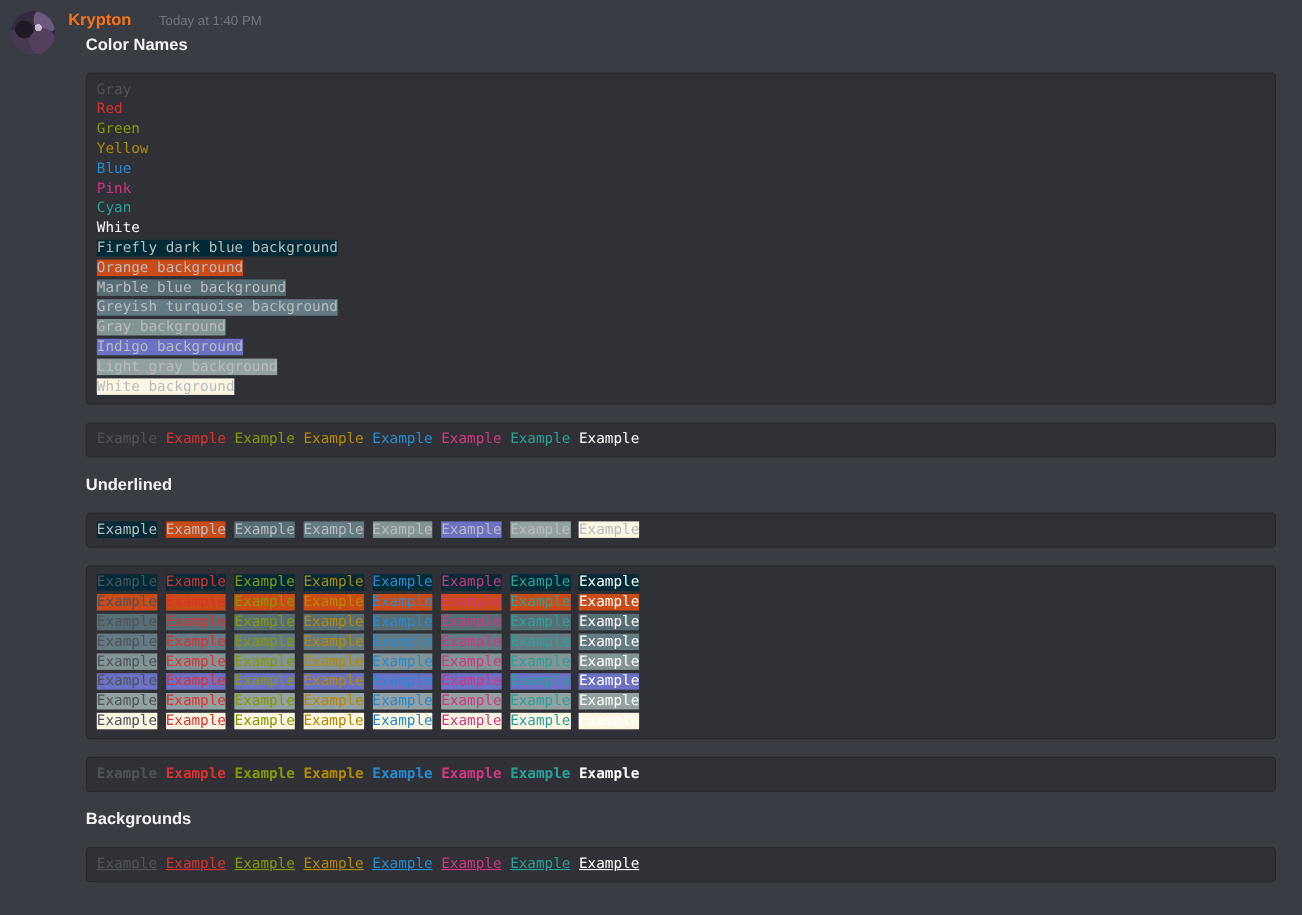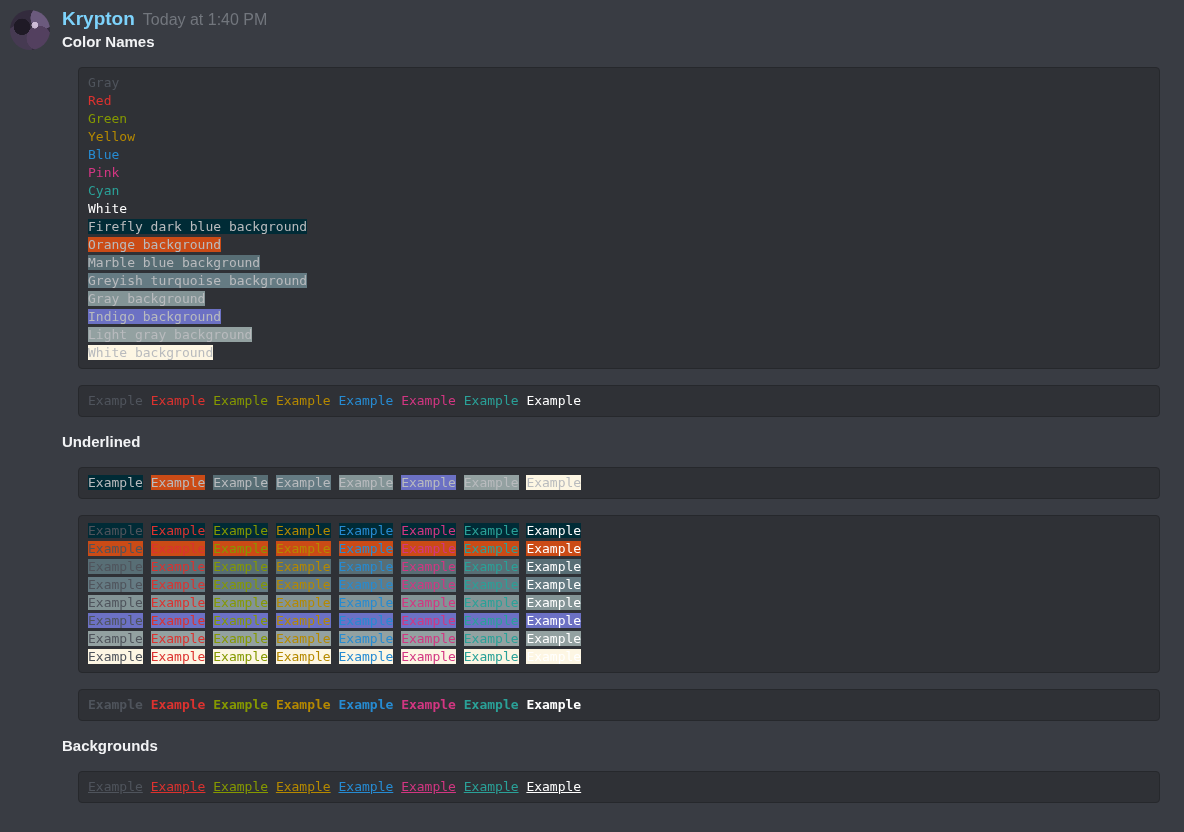--- a/index.html
+++ b/index.html
@@ -23,32 +23,32 @@
       radial-gradient(circle at 62% 38%, rgba(222,205,230,.85) 0 9%, rgba(222,205,230,0) 10%),
       radial-gradient(circle at 30% 42%, #1f1a26 0 22%, rgba(0,0,0,0) 23%),
       radial-gradient(circle at 72% 70%, #53405f 0 30%, rgba(0,0,0,0) 31%),
       radial-gradient(circle at 25% 75%, #463a52 0 35%, rgba(0,0,0,0) 36%),
       radial-gradient(circle at 80% 20%, #6b5a7d 0 25%, rgba(0,0,0,0) 26%),
       #332b3d;
     cursor: pointer;
   }
   .msg-header { line-height: 22px; white-space: nowrap; }
   .author {
-    color: #7dd3fc;
-    font-size: 19px;
+    color: #f97316;
+    font-size: 15px;
     font-weight: 700;
     cursor: pointer;
   }
   .timestamp {
     color: #72767d;
-    font-size: 16px;
-    margin-left: 8px;
+    font-size: 12px;
+    margin-left: 25px;
   }
   h3.md-heading {
-    margin: 10px 0 7px 0;
+    margin: 10px 0 7px 16px;
     font-size: 15px;
     line-height: 18px;
     font-weight: 700;
     color: #f2f3f5;
   }
   h3.md-heading.first { margin-top: 2px; }
   pre.codeblock {
     margin: 16px;
     background: #2f3136;
     border: 1px solid #26282c;

